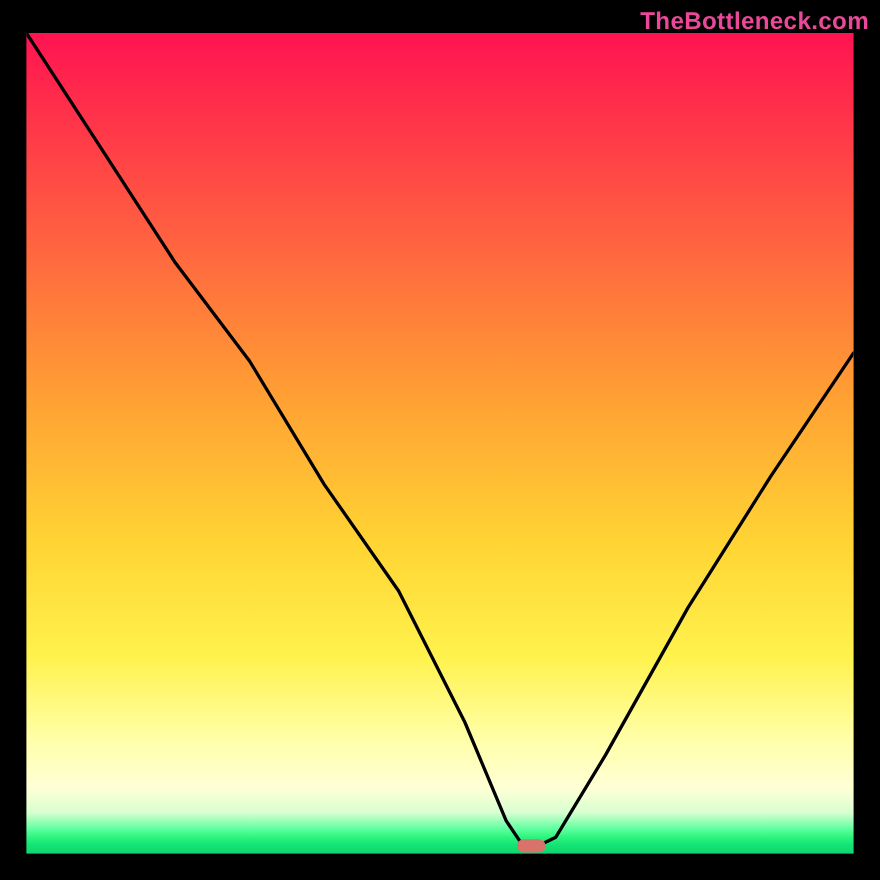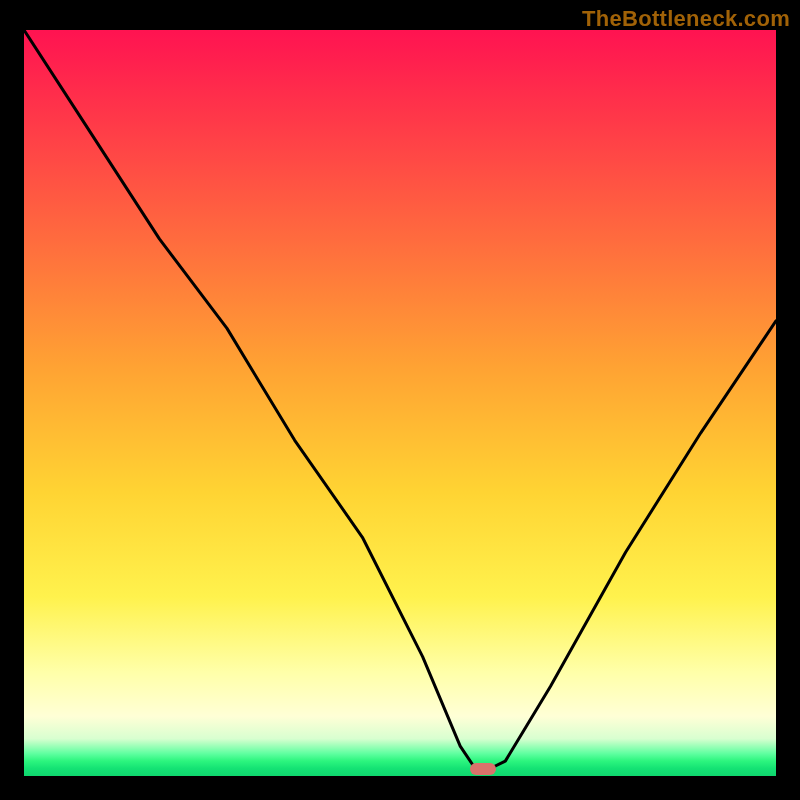--- a/index.html
+++ b/index.html
@@ -14,21 +14,21 @@
   .frame {
     position: relative;
     width: 800px;
     height: 800px;
     background: #000;
   }
   .watermark {
     position: absolute;
     top: 6px;
     right: 10px;
-    color: #a16207;
+    color: #ec4899;
     font-size: 22px;
     font-weight: 600;
     letter-spacing: 0.3px;
     z-index: 20;
   }
   .plot-area {
     position: absolute;
     left: 24px;
     top: 30px;
     width: 752px;

